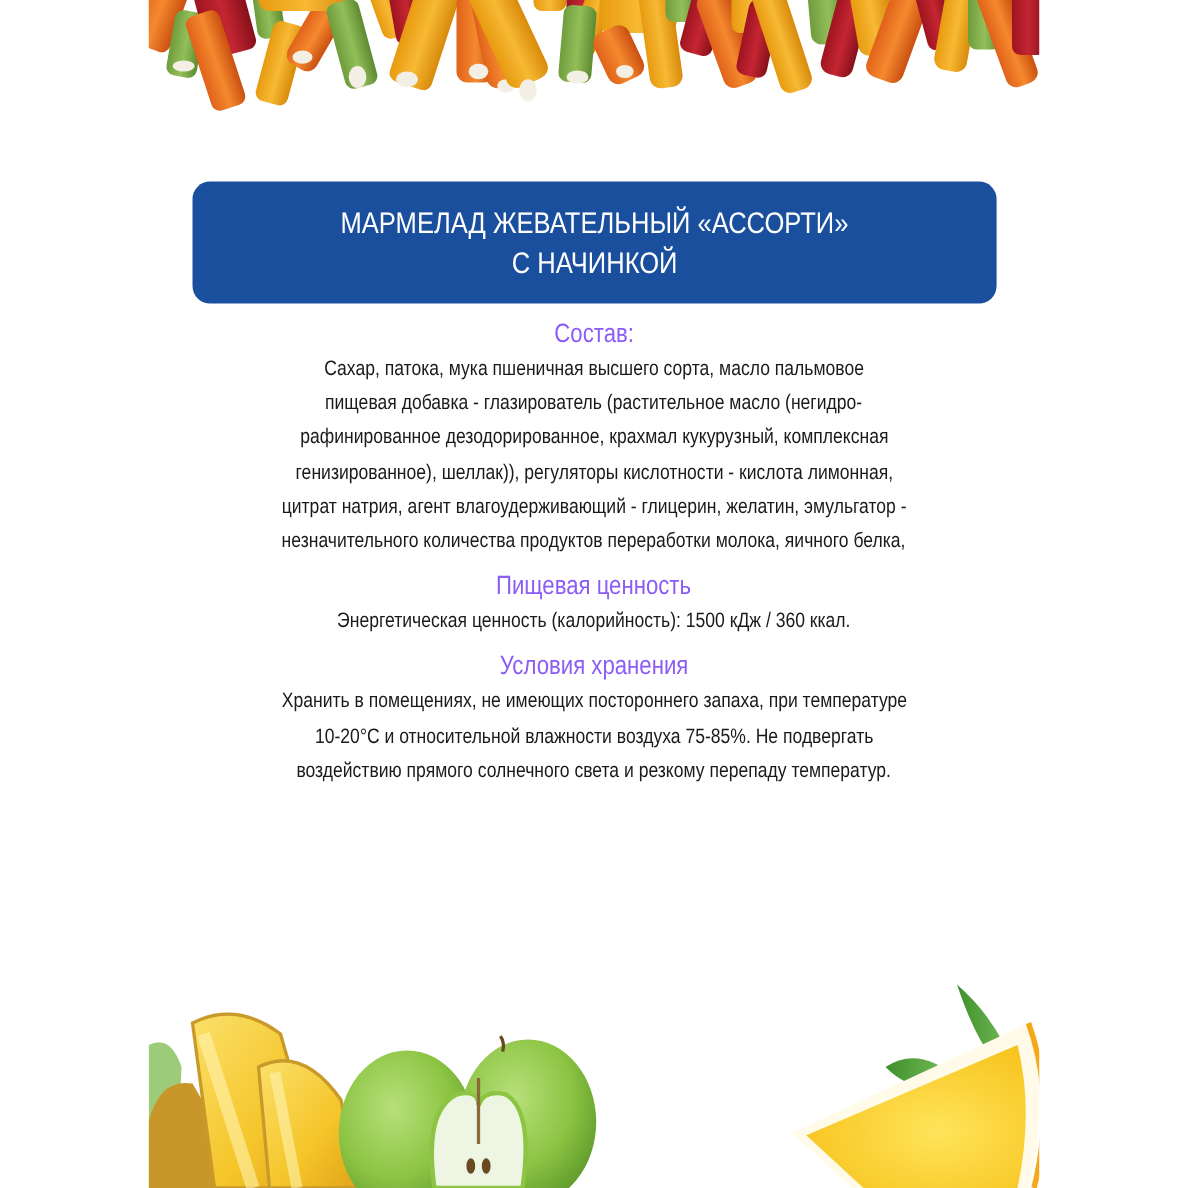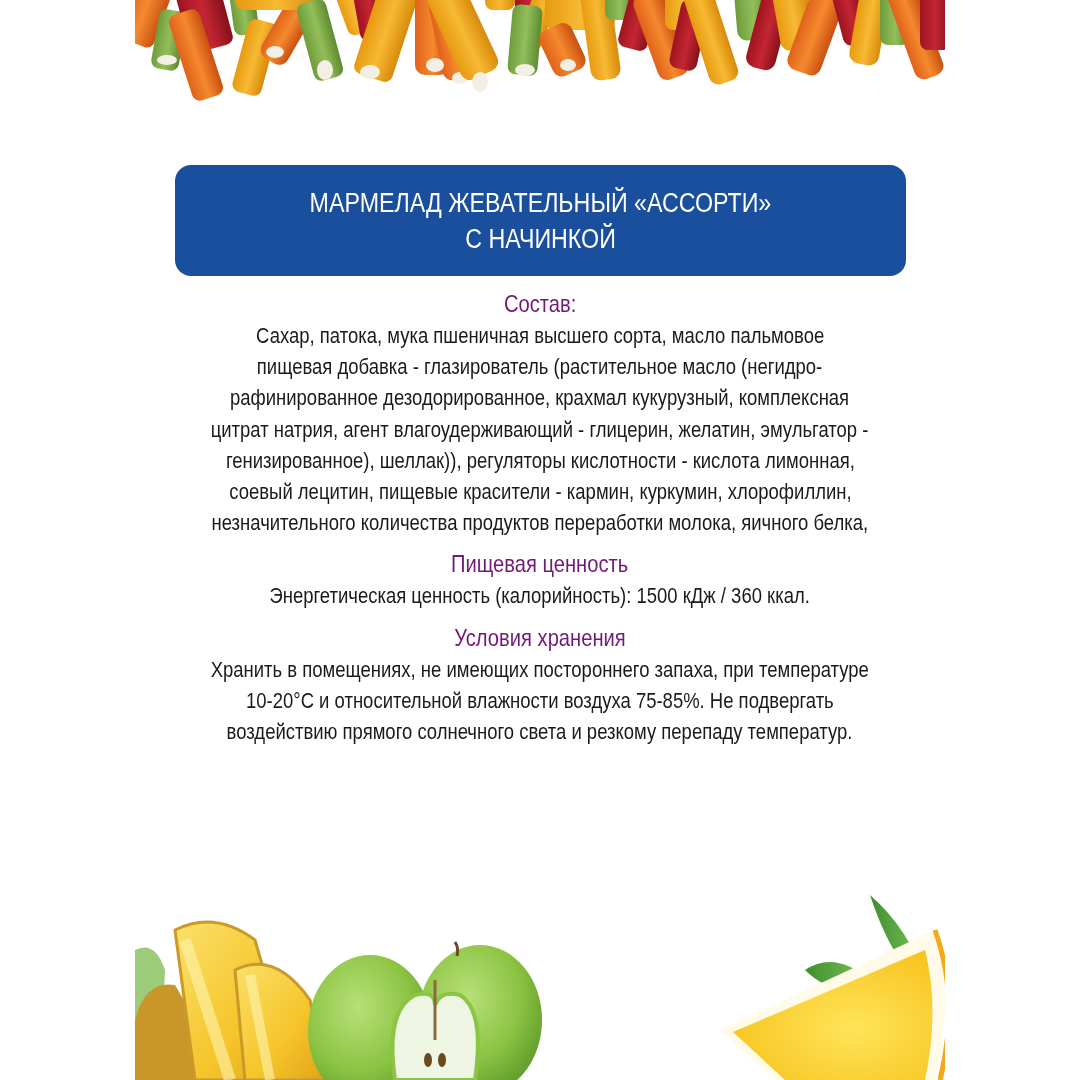--- a/index.html
+++ b/index.html
@@ -57,33 +57,33 @@
     }
     .content {
       position: absolute;
       left: 0;
       top: 288px;
       width: 810px;
       text-align: center;
       color: #1a1a1a;
     }
     .section-title {
-      color: #701a75;
+      color: #8b5cf6;
       font-size: 24px;
       line-height: 32px;
       margin: 0;
       font-weight: normal;
     }
     .section-title span, .line span {
       display: inline-block;
       transform: scaleX(0.84);
       white-space: nowrap;
     }
     .line {
-      font-size: 22px;
+      font-size: 19px;
       line-height: 31.2px;
       margin: 0;
       white-space: nowrap;
     }
     .sec-gap { height: 10px; }
     .fruit-strip {
       position: absolute;
       left: 0;
       top: 890px;
       width: 810px;
@@ -174,23 +174,22 @@
     <span>С НАЧИНКОЙ</span>
   </div>
 
   <div class="content">
 
     <div>
       <h2 class="section-title"><span>Состав:</span></h2>
       <p class="line"><span>Сахар, патока, мука пшеничная высшего сорта, масло пальмовое</span></p>
       <p class="line"><span>пищевая добавка - глазирователь (растительное масло (негидро-</span></p>
       <p class="line"><span>рафинированное дезодорированное, крахмал кукурузный, комплексная</span></p>
+      <p class="line"><span>генизированное), шеллак)), регуляторы кислотности - кислота лимонная,</span></p>
       <p class="line"><span>цитрат натрия, агент влагоудерживающий - глицерин, желатин, эмульгатор -</span></p>
-      <p class="line"><span>генизированное), шеллак)), регуляторы кислотности - кислота лимонная,</span></p>
-      <p class="line"><span>соевый лецитин, пищевые красители - кармин, куркумин, хлорофиллин,</span></p>
       <p class="line"><span>незначительного количества продуктов переработки молока, яичного белка,</span></p>
     </div>
 
     <div class="sec-gap"></div>
 
     <div>
       <h2 class="section-title"><span>Пищевая ценность</span></h2>
       <p class="line"><span>Энергетическая ценность (калорийность): 1500 кДж / 360 ккал.</span></p>
     </div>
 

